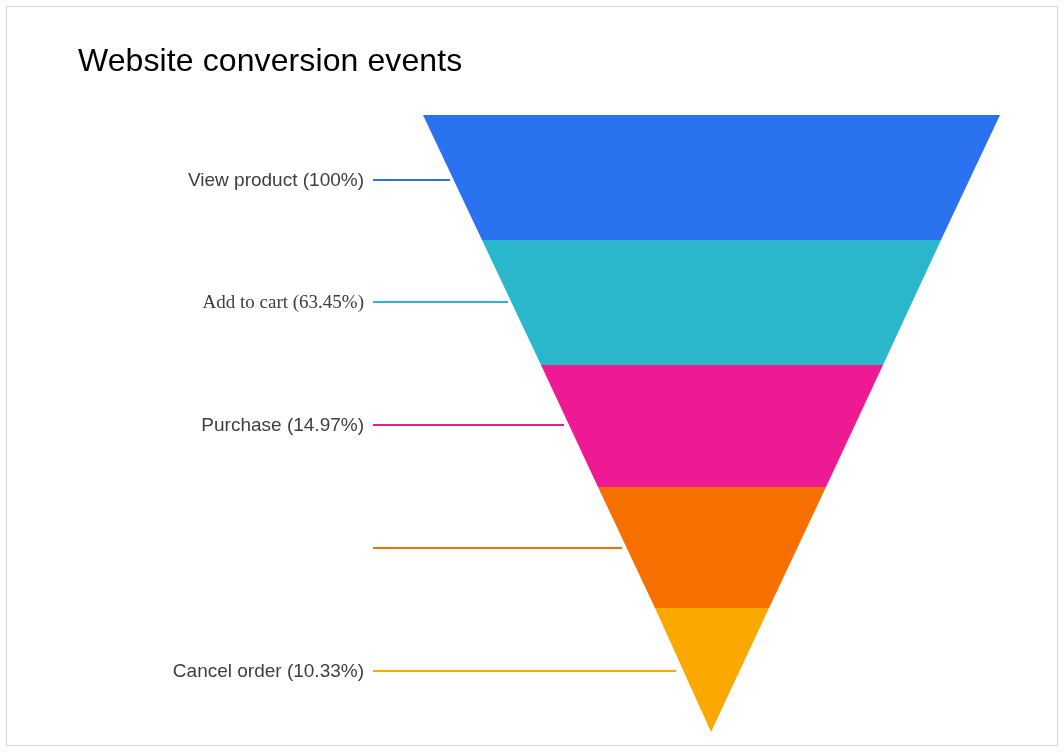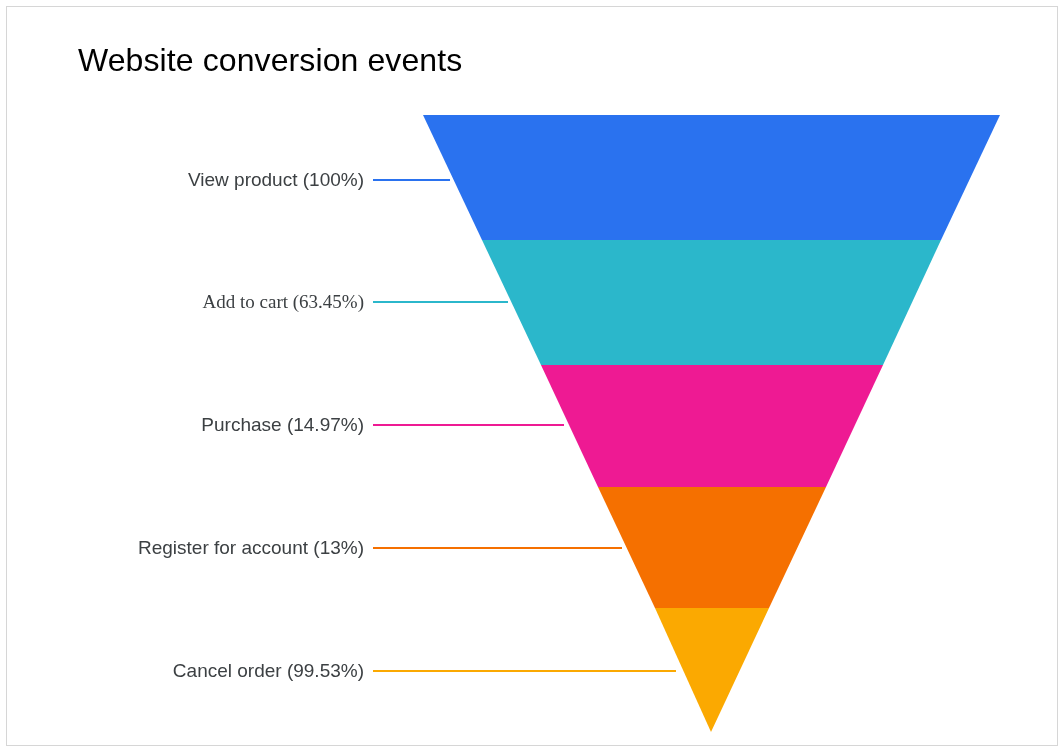--- a/index.html
+++ b/index.html
@@ -80,17 +80,16 @@
     <line x1="373" y1="548" x2="622" y2="548" stroke="#f57000" stroke-width="2"></line>
     <line x1="373" y1="671" x2="676" y2="671" stroke="#fba901" stroke-width="2"></line>
   </svg>
 
   <div class="funnel-label" style="right:700px; top:180px;">View product (100%)</div>
 
   <div class="funnel-label" style="right:700px; top:302px;font-family:Liberation Serif, serif;">Add to cart (63.45%)</div>
 
   <div class="funnel-label" style="right:700px; top:425px;">Purchase (14.97%)</div>
 
-  <div class="funnel-label" style="right:700px; top:548px;">Register for account (13%)</div>
 
-  <div class="funnel-label" style="right:700px; top:671px;">Cancel order (99.53%)</div>
+  <div class="funnel-label" style="right:700px; top:671px;">Cancel order (10.33%)</div>
 
 </div>
 
 </body></html>

